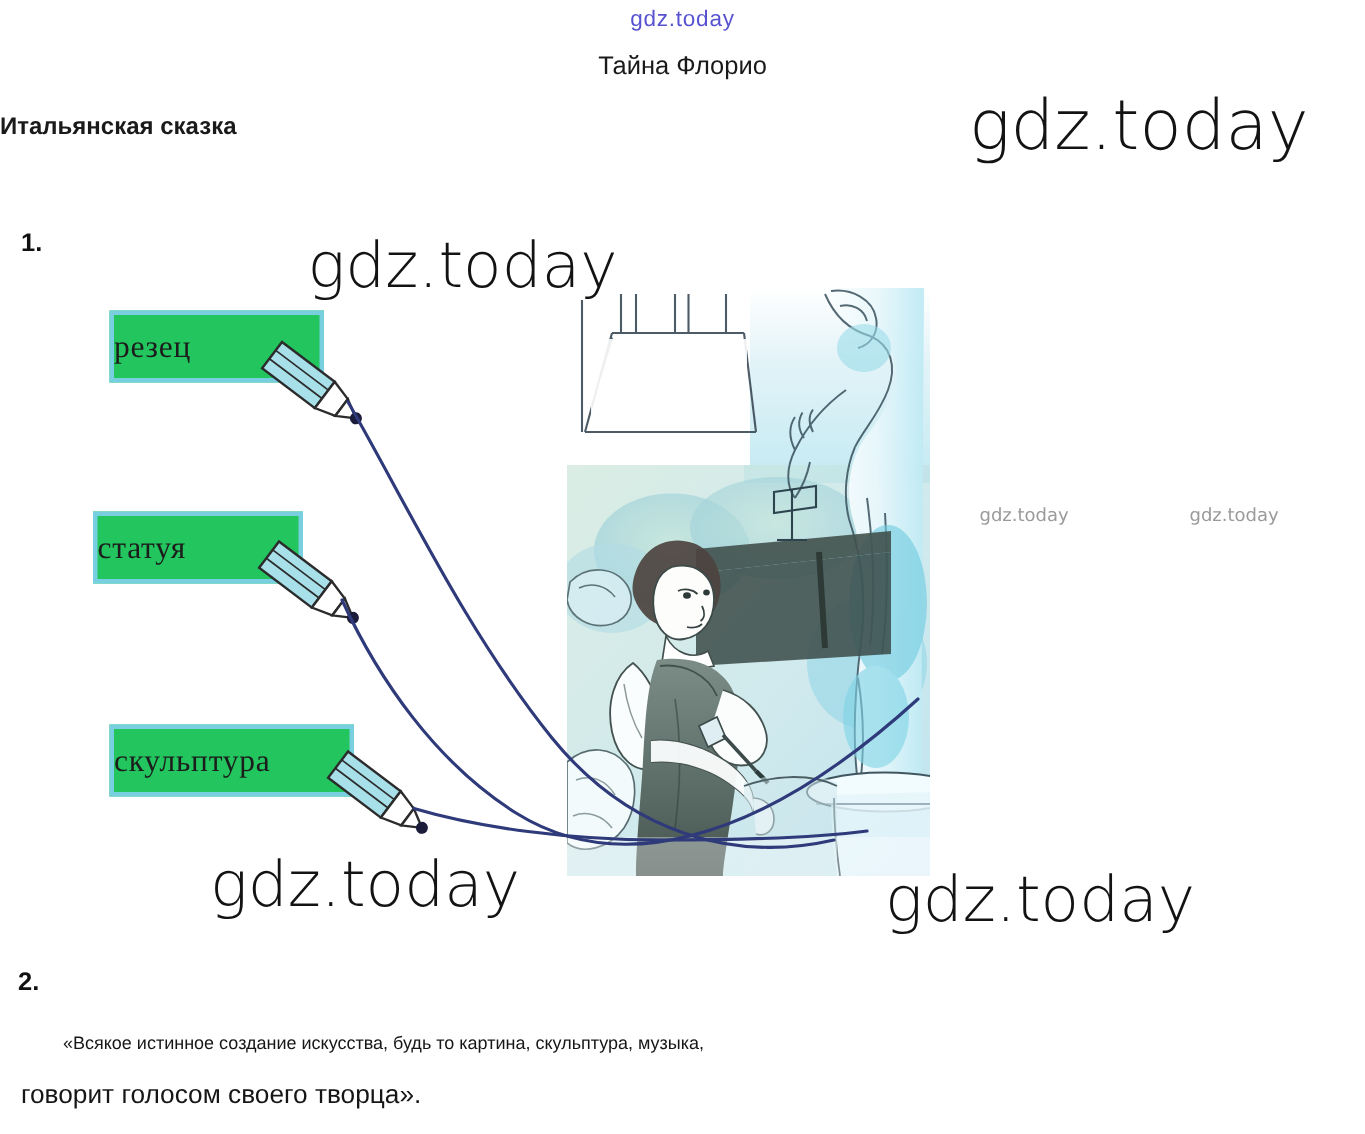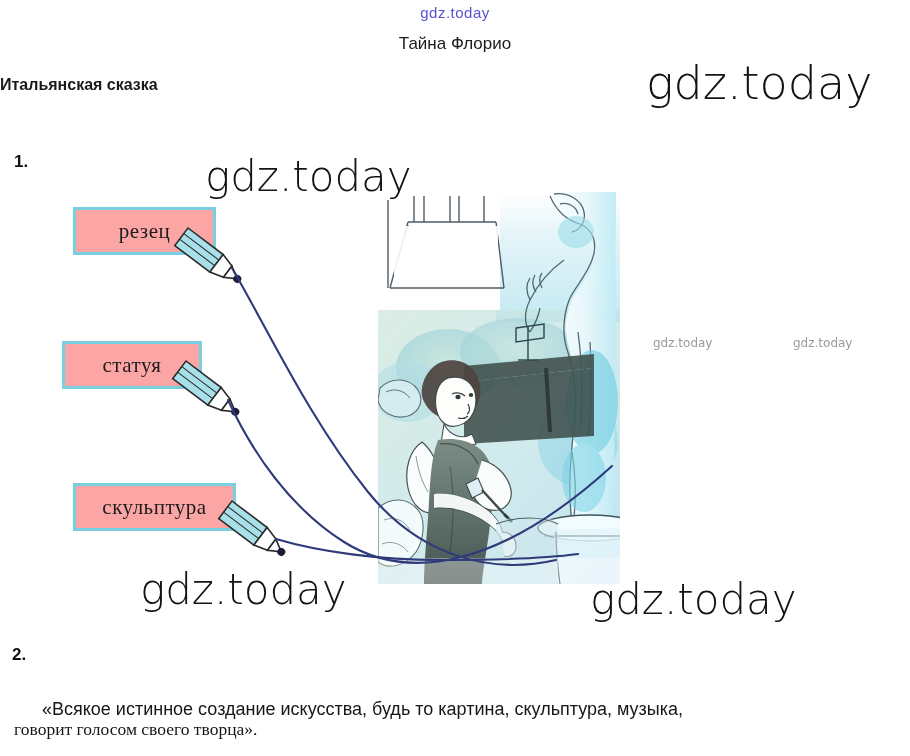--- a/index.html
+++ b/index.html
@@ -60,25 +60,25 @@
     font-size: 17px;
     color: #111111;
   }
   #task-1-number { left: 14px; top: 152px; }
   #task-2-number { left: 12px; top: 645px; }
 
   
   .term-box {
     position: absolute;
     border: 3px solid #77cfdf;
-    background: #fca5a5;
+    background: #22c55e;
     box-sizing: border-box;
     display: flex;
     align-items: center;
-    justify-content: center;
+    justify-content: flex-start;
   }
   .term-box-label {
     font-family: "Liberation Serif", serif;
     font-size: 21px;
     color: #1c1c1c;
     letter-spacing: 0.5px;
     white-space: nowrap;
   }
   #term-box-0 { left: 73px;  top: 207px; width: 143px; height: 48px; }
   #term-box-1 { left: 62px;  top: 341px; width: 140px; height: 48px; }
@@ -124,34 +124,34 @@
   #wm-mid-left    { left: 205px; top: 152px; font-size: 42px; }
   #wm-bottom-left { left: 140px; top: 565px; font-size: 42px; }
   #wm-bottom-right{ left: 590px; top: 575px; font-size: 42px; }
   #wm-gray-1 { left: 653px; top: 336px; }
   #wm-gray-2 { left: 793px; top: 336px; }
 
   
   #quote-block {
     position: absolute;
     left: 14px;
-    top: 692px;
+    top: 678px;
     width: 884px;
     font-family: "Liberation Sans", sans-serif;
-    font-size: 18px;
+    font-size: 12px;
     line-height: 34px;
     color: #161616;
     text-align: justify;
     text-indent: 28px;
   }
   #quote-line-2 {
     position: absolute;
     left: 14px;
     top: 712px;
-    font-family: Liberation Serif, serif;
+    font-family: Liberation Sans, sans-serif;
     font-size: 17.5px;
     line-height: 34px;
     color: #161616;
     white-space: nowrap;
   }
 </style>
 </head>
 <body>
 
 <div id="top-watermark">gdz.today</div>

